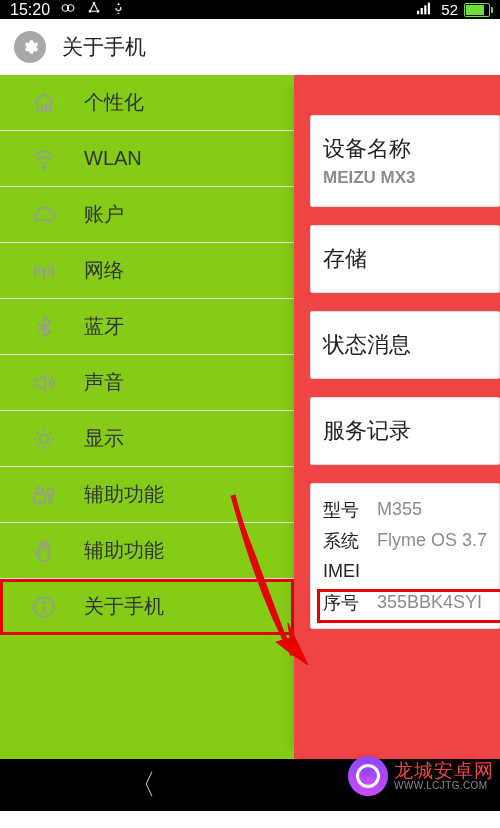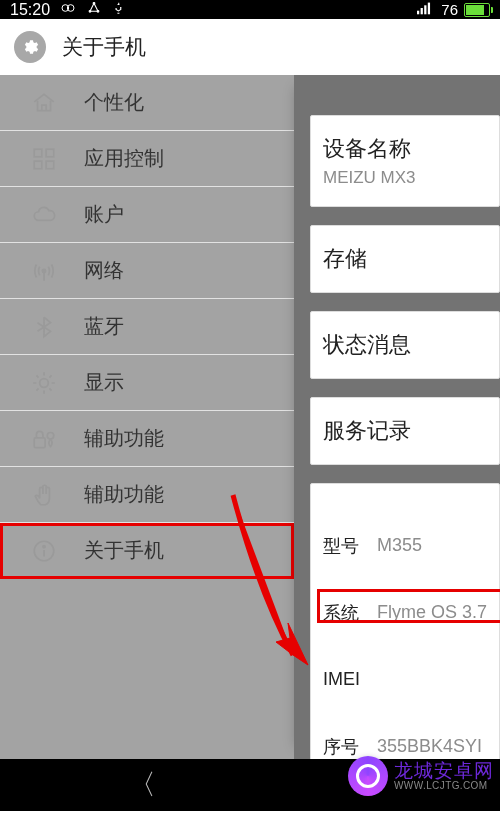--- a/index.html
+++ b/index.html
@@ -15,54 +15,54 @@
   .battery-fill { position: absolute; left: 1px; top: 1px; bottom: 1px; width: 76%; background: #6bde3a; }
 
   
   .header { height: 56px; display: flex; align-items: center; padding: 0 14px; gap: 16px; background: #fff; }
   .gear-icon { width: 32px; height: 32px; border-radius: 50%; background: #a8a8a8; display: flex; align-items: center; justify-content: center; }
   .gear-icon svg { width: 18px; height: 18px; fill: #fff; }
   .header-title { font-size: 21px; color: #222; }
 
   
   .split { display: flex; height: calc(100% - 36px - 56px - 52px); }
-  .sidebar { width: 294px; background: #a3a3a3; overflow: hidden; text-align: center; }
-  .content { flex: 1; background: #737373; box-shadow: -10px 0 12px -12px rgba(0,0,0,.25); overflow: hidden; padding-top: 40px; position: relative; }
+  .sidebar { width: 294px; background: #84cc16; overflow: hidden; text-align: center; }
+  .content { flex: 1; background: #ef4444; box-shadow: -10px 0 12px -12px rgba(0,0,0,.25); overflow: hidden; padding-top: 40px; position: relative; }
 
   .side-item { height: 56px; display: flex; align-items: center; gap: 26px; padding: 0 0 0 30px; border-bottom: 1px solid #e2e2e2; }
   .side-item .label { font-size: 20px; color: #333; }
   .side-item .icon { width: 28px; height: 28px; display: flex; align-items: center; justify-content: center; }
   .side-item .icon svg { width: 26px; height: 26px; fill: none; stroke: #9a9a9a; stroke-width: 1.6; }
   .side-item.highlight { outline: 3px solid #e60000; outline-offset: -3px; }
 
   
   .card { background: #fff; border: 1px solid #ddd; border-radius: 2px; margin: 0 0 18px 16px; padding: 18px 0 18px 12px; position: relative; }
   .card .title { font-size: 22px; color: #222; }
-  .card .sub { font-size: 17px; color: #8c8c8c; margin-top: 4px; }
+  .card .sub { font-size: 17px; color: #8c8c8c; margin-top: 4px; font-weight: bold; }
 
   .card.info { padding: 10px 0 10px 12px; }
   .card.info .highlight-box { position:absolute; left:6px; top:105px; height:34px; width:200px; border:3px solid #e60000; }
-  .row { display: flex; align-items: center; height: 31px; font-size: 18px; margin-top: 36px; }
+  .row { display: flex; align-items: center; height: 31px; font-size: 18px; }
   .row .k { color: #222; width: 54px; }
   .row .v { color: #8c8c8c; }
 
   
   .arrow-svg { position: absolute; left: 218px; top: 490px; width: 100px; height: 200px; pointer-events: none; }
   .arrow-svg path, .arrow-svg polygon { fill: #e60000; stroke: #e60000; }
 
   
   .navbar { height: 52px; background: #000; display: flex; align-items: center; justify-content: center; position: relative; }
   .back-chev { color: #bbb; font-size: 28px; position: absolute; left: 128px; }
 
   
   .watermark { position: absolute; right: 6px; bottom: 32px; display: flex; align-items: center; gap: 6px; pointer-events: none; }
   .wm-badge { width: 40px; height: 40px; border-radius: 50%; background: conic-gradient(#8e44ff, #c94bff, #8e44ff); display:flex; align-items:center; justify-content:center; box-shadow:0 2px 6px rgba(0,0,0,.3); }
   .wm-badge::after { content:""; width:18px; height:18px; border:3px solid #fff; border-radius:50%; display:block; }
   .wm-text { display:flex; flex-direction:column; line-height:1.05; }
-  .wm-text .t1 { font-size:19px; color:#6d28d9; font-weight:500; letter-spacing:1px; }
+  .wm-text .t1 { font-size:19px; color:#ef4444; font-weight:500; letter-spacing:1px; }
   .wm-text .t2 { font-size:10px; color:#888; letter-spacing:.4px; }
 </style>
 </head>
 <body>
 
 <div class="statusbar">
   <div class="status-left">
     <span>15:20</span>
     <span><svg width="16" height="16" viewBox="0 0 24 24">
           <circle cx="8" cy="12" r="5" fill="none" stroke="#fff" stroke-width="1.5"></circle>
@@ -78,21 +78,21 @@
           <path d="M12 2 L9 7 h2 v9 l-3-2 v-2 h-2 v3 l5 3 v2 l-2 0 a2 2 0 0 0 4 0 l-2 0 v-2 l5-3 v-3 a1.2 1.2 0 1 0 -2 0 v2 l-3 2 v-9 h2 z"></path>
         </svg></span>
   </div>
   <div class="status-right">
     <span><svg width="18" height="14" viewBox="0 0 20 14">
           <rect x="0" y="10" width="2.5" height="4" fill="#fff"></rect>
           <rect x="4" y="7" width="2.5" height="7" fill="#fff"></rect>
           <rect x="8" y="4" width="2.5" height="10" fill="#fff"></rect>
           <rect x="12" y="1" width="2.5" height="13" fill="#fff"></rect>
         </svg></span>
-    <span class="battery-pct">76</span>
+    <span class="battery-pct">52</span>
     <span class="battery-icon">
         <span class="battery-fill"></span>
       </span>
   </div>
 </div>
 
 <div class="header">
   <span class="gear-icon">
     <svg viewBox="0 0 24 24">
         <path d="M12 8a4 4 0 1 0 0 8 4 4 0 0 0 0-8zm9 4a7 7 0 0 0-.1-1.2l2-1.6-2-3.4-2.4 1a7 7 0 0 0-2-1.2L16 3h-4l-.5 2.6a7 7 0 0 0-2 1.2l-2.4-1-2 3.4 2 1.6A7 7 0 0 0 7 12a7 7 0 0 0 .1 1.2l-2 1.6 2 3.4 2.4-1a7 7 0 0 0 2 1.2L12 21h4l.5-2.6a7 7 0 0 0 2-1.2l2.4 1 2-3.4-2-1.6A7 7 0 0 0 21 12z"></path>
@@ -108,27 +108,25 @@
       <span class="icon">
           <svg viewBox="0 0 24 24">
             <path d="M3 11 L12 4 L21 11 M6 10 v9 h12 v-9 M10 14 h4 v5 h-4 z"></path>
           </svg>
         </span>
       <span class="label">个性化</span>
     </div>
     <div class="side-item">
       <span class="icon">
           <svg viewBox="0 0 24 24">
-            <rect x="3" y="3" width="7" height="7"></rect>
-            <rect x="14" y="3" width="7" height="7"></rect>
-            <rect x="3" y="14" width="7" height="7"></rect>
-            <rect x="14" y="14" width="7" height="7"></rect>
-          </svg>
-        </span>
-      <span class="label">应用控制</span>
+            <path d="M3 9 q9-8 18 0 M6 13 q6-5 12 0 M9 17 q3-2.5 6 0"></path>
+            <circle cx="12" cy="20" r="1.2" fill="#9a9a9a"></circle>
+          </svg>
+        </span>
+      <span class="label">WLAN</span>
     </div>
     <div class="side-item">
       <span class="icon">
           <svg viewBox="0 0 24 24">
             <path d="M7 17 a4 4 0 0 1 0-8 a5 5 0 0 1 9.5-1 A4 4 0 0 1 18 17 z"></path>
           </svg>
         </span>
       <span class="label">账户</span>
     </div>
     <div class="side-item">
@@ -141,20 +139,28 @@
         </span>
       <span class="label">网络</span>
     </div>
     <div class="side-item">
       <span class="icon">
           <svg viewBox="0 0 24 24">
             <path d="M12 3 v18 l6-5 -12-8 M12 3 l6 5 -12 8"></path>
           </svg>
         </span>
       <span class="label">蓝牙</span>
+    </div>
+    <div class="side-item">
+      <span class="icon">
+          <svg viewBox="0 0 24 24">
+            <path d="M4 9 h4 l5-4 v14 l-5-4 h-4 z M16 8 q3 4 0 8 M18.5 6 q5 6 0 12"></path>
+          </svg>
+        </span>
+      <span class="label">声音</span>
     </div>
     <div class="side-item">
       <span class="icon">
           <svg viewBox="0 0 24 24">
             <circle cx="12" cy="12" r="4"></circle>
             <path d="M12 2 v3 M12 19 v3 M2 12 h3 M19 12 h3 M5 5 l2 2 M17 17 l2 2 M5 19 l2-2 M17 7 l2-2"></path>
           </svg>
         </span>
       <span class="label">显示</span>
     </div>

